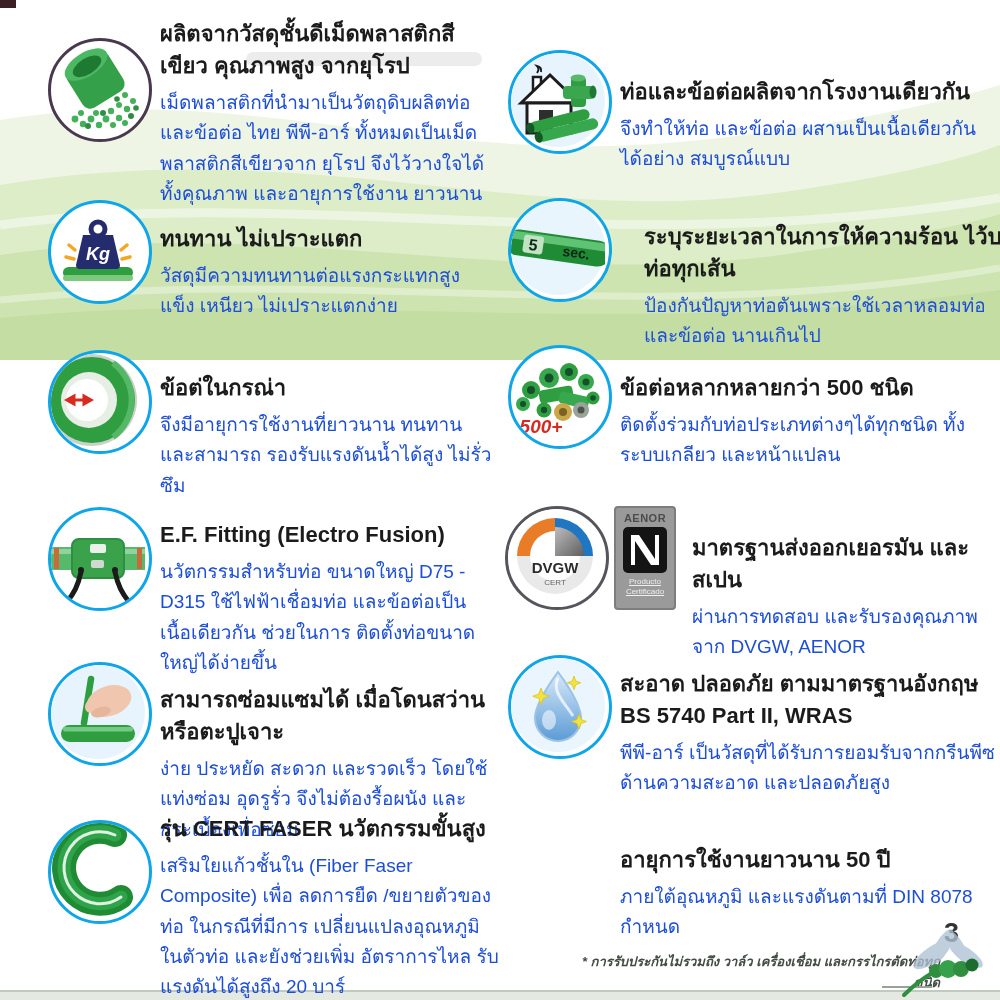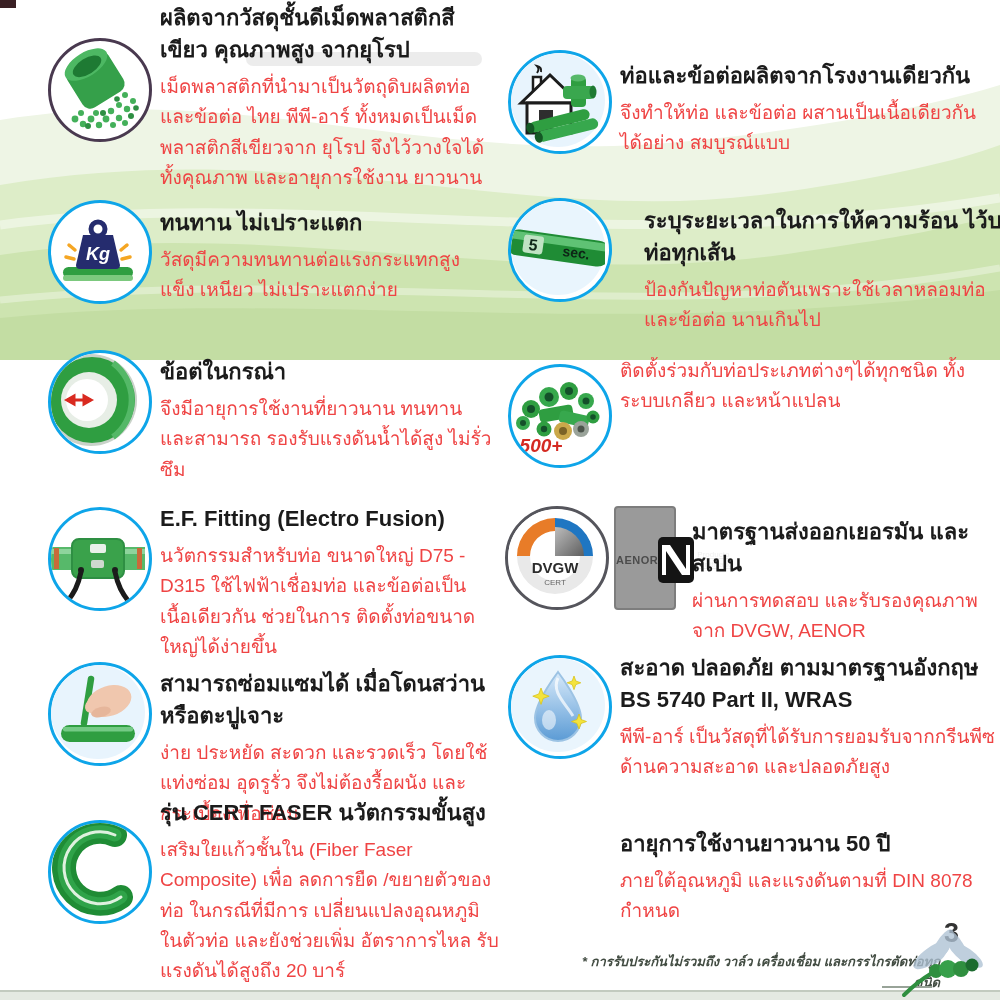--- a/index.html
+++ b/index.html
@@ -5,29 +5,29 @@
   html,body{margin:0;padding:0;background:#fff;}
   .stage{position:relative;width:1000px;height:1000px;background:#ffffff;overflow:hidden;
          font-family:"Liberation Sans",sans-serif;}
   
   .waves{position:absolute;left:0;top:640;pointer-events:none;}
   .bottom-strip{position:absolute;left:0;bottom:0;width:1000px;height:8px;background:#e4e9e2;border-top:2px solid #c2cabf;}
   .corner-mark{position:absolute;left:0;top:0;width:16px;height:8px;background:#3a2024;}
   .smudge{position:absolute;left:246px;top:52px;width:236px;height:14px;background:#dcdcdc;opacity:.55;border-radius:7px;}
   
   .txt{position:absolute;}
-  .title{font-weight:bold;font-size:22px;color:#1b1b1b;line-height:1.45;margin:0 0 6px 0;}
-  .body{font-size:19px;color:#ef4444;line-height:1.6;margin:0;}
+  .title{font-weight:bold;font-size:22px;color:#1b1b1b;line-height:1.45;margin:16px 0 6px 0;}
+  .body{font-size:19px;color:#1d4ed8;line-height:1.6;margin:0;}
   
   .circle{position:absolute;width:104px;height:104px;border-radius:50%;
           border:3px solid #0ea5e9;background:#ffffff;box-sizing:border-box;overflow:hidden;}
   .circle svg{display:block;width:94px;height:94px;}
   .circle.purple{border-color:#49394f;}
   .aenor-box{position:absolute;width:62px;height:104px;background:#9a9a9a;border-radius:4px;
-             border:2px solid #7d7d7d;box-sizing:border-box;display:flex;flex-direction:row;align-items:center;}
+             border:2px solid #7d7d7d;box-sizing:border-box;display:flex;flex-direction:column;align-items:center;}
   .aenor-name{font-size:11px;font-weight:bold;color:#4c4c4c;margin-top:4px;letter-spacing:.5px;}
   .aenor-n{width:44px;height:46px;background:#141414;border-radius:5px;margin-top:3px;display:flex;align-items:center;justify-content:center;}
   .aenor-sub{font-size:8px;color:#efefef;line-height:1.25;text-align:center;margin-top:4px;text-decoration:underline;}
   
   .page-num{position:absolute;left:944px;top:918px;font-size:27px;font-weight:bold;color:#333;}
   .footnote{position:absolute;left:560px;top:951px;width:380px;text-align:right;
             font-size:13px;font-style:italic;font-weight:bold;color:#414b41;}
   .dragonfly{position:absolute;left:880px;top:925px;pointer-events:none;}
 </style>
 </head>
@@ -209,21 +209,21 @@
         <text x="22" y="53" text-anchor="middle" font-size="16" font-weight="bold" fill="#10281a" font-family="Liberation Sans, sans-serif">5</text>
         <text x="52" y="54" font-size="14" font-weight="bold" fill="#0e2416" font-family="Liberation Sans, sans-serif">sec.</text>
       </g>
     </svg>
   </div>
   <div class="txt" style="left:644px;top:205px;width:376px;">
     <p class="title">ระบุระยะเวลาในการให้ความร้อน ไว้บนท่อทุกเส้น</p>
     <p class="body">ป้องกันปัญหาท่อตันเพราะใช้เวลาหลอมท่อ และข้อต่อ นานเกินไป</p>
   </div>
 
-  <div class="circle" style="left:508px;top:364px;">
+  <div class="circle" style="left:508px;top:345px;">
     <svg viewBox="0 0 94 94">
       <g>
         <circle cx="20" cy="42" r="9" fill="#2f9e41"></circle>
           <circle cx="20" cy="42" r="4" fill="#14502a"></circle>
         <circle cx="38" cy="30" r="10" fill="#37a84d"></circle>
           <circle cx="38" cy="30" r="4.5" fill="#14502a"></circle>
         <circle cx="58" cy="24" r="9" fill="#2f9e41"></circle>
           <circle cx="58" cy="24" r="4" fill="#14502a"></circle>
         <circle cx="75" cy="34" r="8" fill="#37a84d"></circle>
           <circle cx="75" cy="34" r="3.5" fill="#14502a"></circle>
@@ -237,20 +237,21 @@
           <circle cx="12" cy="56" r="3" fill="#14502a"></circle>
         <circle cx="82" cy="50" r="6.5" fill="#2f9e41"></circle>
           <circle cx="82" cy="50" r="2.8" fill="#14502a"></circle>
         <circle cx="33" cy="62" r="7.5" fill="#2f9e41"></circle>
           <circle cx="33" cy="62" r="3.2" fill="#14502a"></circle>
       </g>
       <text x="30" y="85" text-anchor="middle" font-size="19" font-weight="bold" font-style="italic" fill="#d42a22" font-family="Liberation Sans, sans-serif">500+</text>
     </svg>
   </div>
   <div class="txt" style="left:620px;top:356px;width:376px;">
+    <p class="title">ข้อต่อหลากหลายกว่า 500 ชนิด</p>
     <p class="body">ติดตั้งร่วมกับท่อประเภทต่างๆได้ทุกชนิด ทั้งระบบเกลียว และหน้าแปลน</p>
   </div>
 
   <div class="circle" style="left:505px;top:506px;border-color:#55555c;">
     <svg viewBox="0 0 94 94">
       <defs>
         <linearGradient id="grayGrad" x1="0" y1="0" x2="1" y2="1">
           <stop offset="0" stop-color="#bdbdbd"></stop>
             <stop offset="1" stop-color="#5e5e5e"></stop>
         </linearGradient>

